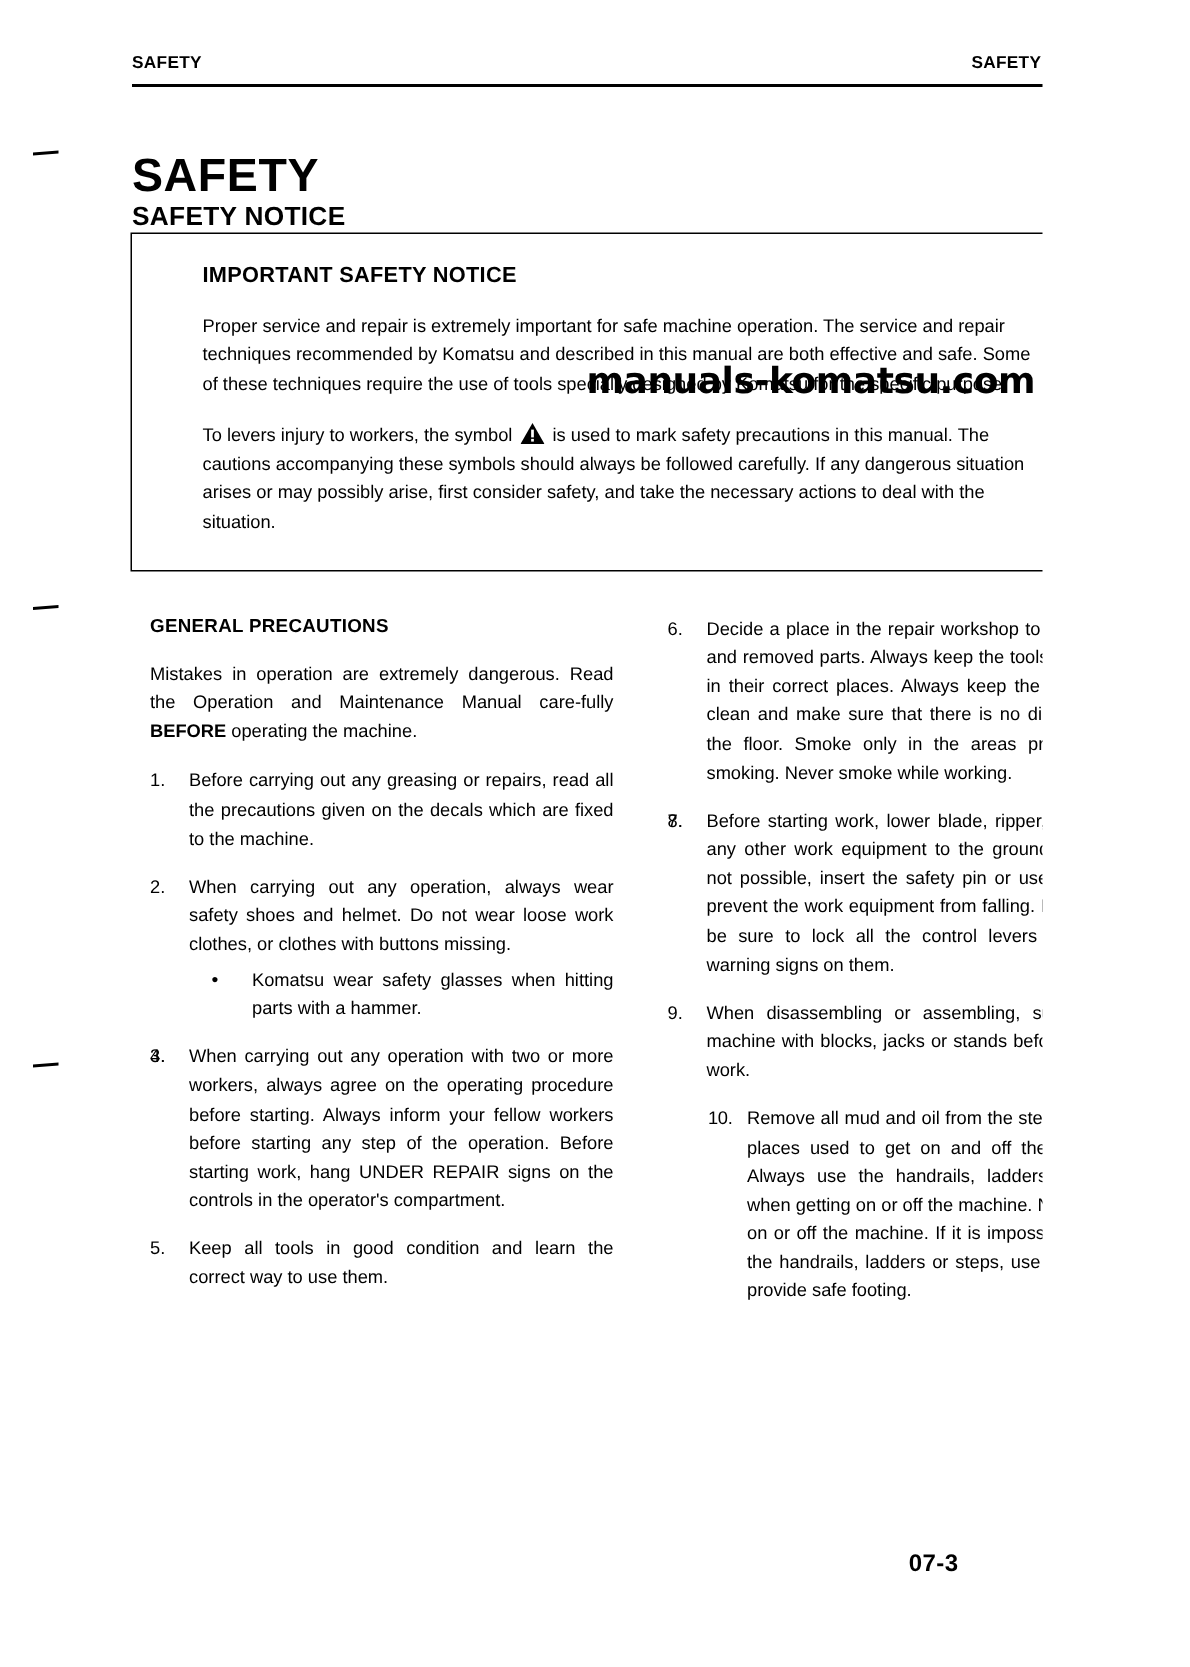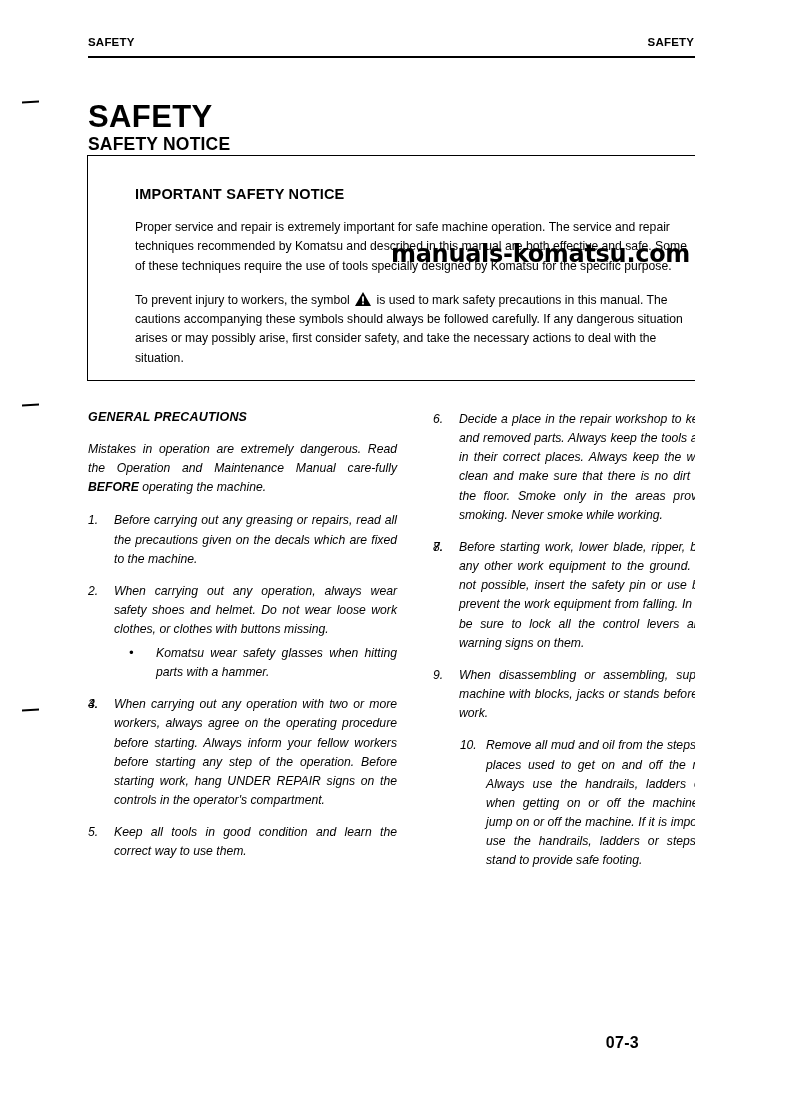--- a/index.html
+++ b/index.html
@@ -72,21 +72,21 @@
     height: 226px;
     border: 1.6px solid #000000;
   }
   .notice-inner {
     padding: 20px 30px 10px 47px;
   }
   .notice-title {
     font-size: 14.5px;
     font-weight: bold;
     letter-spacing: 0.2px;
-    margin: 10px 0 16px 0;
+    margin: 0 0 16px 0;
   }
   .notice-para {
     font-size: 12.2px;
     line-height: 1.58;
     margin: 0 0 15px 0;
     text-align: left;
     width: 557px;
   }
   .notice-para:last-child { margin-bottom: 0; }
 
@@ -111,26 +111,25 @@
     letter-spacing: -0.3px;
     color: #000000;
     white-space: nowrap;
     pointer-events: none;
     font-family: "DejaVu Sans", sans-serif;
   }
 
   
   .columns {
     position: absolute;
-    left: 88px;
+    left: 100px;
     top: 410px;
     width: 654px;
     display: flex;
     gap: 36px;
-    font-style: italic;
   }
   .col {
     width: 309px;
   }
 
   .sec-head {
     font-size: 12.5px;
     font-weight: bold;
     letter-spacing: 0.2px;
     margin: 0 0 16px 0;
@@ -233,21 +232,21 @@
   <div class="tick t2"></div>
   <div class="tick t3"></div>
 
   <h1 class="doc-title">SAFETY</h1>
   <h2 class="doc-subtitle">SAFETY NOTICE</h2>
 
   <div class="notice-box">
     <div class="notice-inner">
       <div class="notice-title">IMPORTANT SAFETY NOTICE</div>
       <p class="notice-para">Proper service and repair is extremely important for safe machine operation. The service and repair techniques recommended by Komatsu and described in this manual are both effective and safe. Some of these techniques require the use of tools specially designed by Komatsu for the specific purpose.</p>
-      <p class="notice-para"><span>To prevent injury to workers, the symbol </span><span class="warn-tri"><svg width="16" height="14" viewBox="0 0 16 14" xmlns="http://www.w3.org/2000/svg">
+      <p class="notice-para"><span>To levers injury to workers, the symbol </span><span class="warn-tri"><svg width="16" height="14" viewBox="0 0 16 14" xmlns="http://www.w3.org/2000/svg">
               <polygon points="8,0 16,14 0,14" fill="#000000"></polygon>
               <rect x="7.1" y="4.4" width="1.8" height="5.2" fill="#ffffff"></rect>
               <rect x="7.1" y="10.6" width="1.8" height="1.8" fill="#ffffff"></rect>
             </svg></span><span> is used to mark safety precautions in this manual. The cautions accompanying these symbols should always be followed carefully. If any dangerous situation arises or may possibly arise, first consider safety, and take the necessary actions to deal with the situation.</span></p>
     </div>
   </div>
 
   <div class="watermark">manuals-komatsu.com</div>
 
   <div class="columns">

